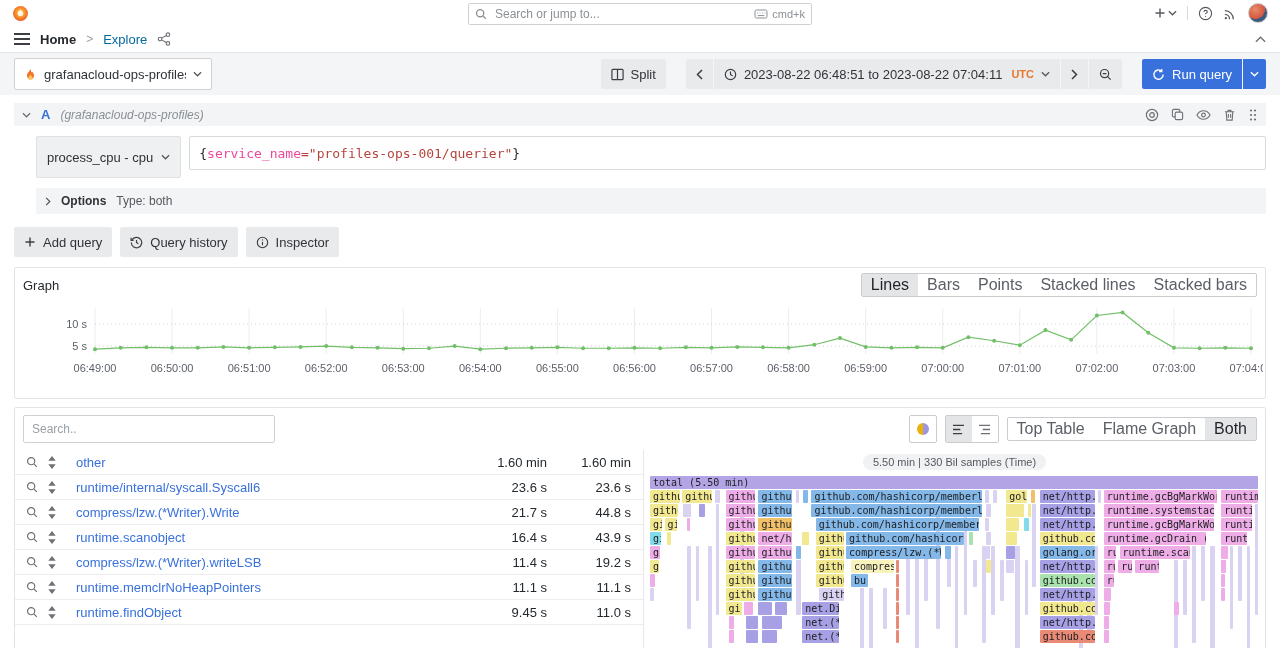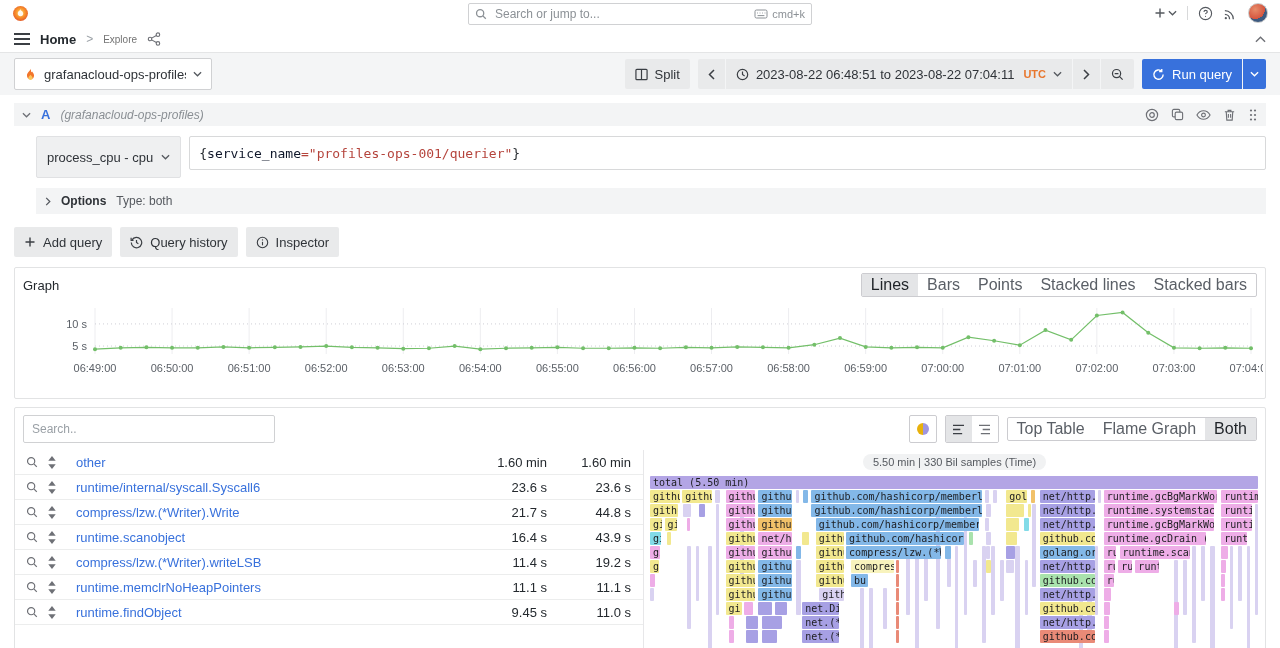--- a/index.html
+++ b/index.html
@@ -18,49 +18,49 @@
   .shortcut{display:flex;align-items:center;gap:4px;color:#8c9196;font-size:11px;}
   .nav-right{margin-left:auto;display:flex;align-items:center;gap:10px;}
   .nav-divider{width:1px;height:14px;background:#d8d9da;}
   .avatar{width:18px;height:18px;border-radius:50%;background:radial-gradient(circle at 35% 30%,#e88c6a 0%,#d4553f 55%,#3d5a80 56%,#3d5a80 100%);border:1px solid #c9c9c9;}
   .plusgrp{display:flex;align-items:center;gap:2px;color:#55595f;font-size:13px;}
 
   
   .crumbbar{height:26px;display:flex;align-items:center;gap:10px;padding:0 14px;background:#fff;border-bottom:1px solid #e4e5e6;}
   .crumb-home{font-size:13px;font-weight:700;color:#24292e;}
   .crumb-sep{color:#9aa0a6;font-size:12px;}
-  .crumb-page{font-size:10px;color:#737373;}
+  .crumb-page{font-size:13px;color:#0369a1;}
   .crumb-right{margin-left:auto;}
 
   
   .toolbar{height:42px;background:#f4f5f6;display:flex;align-items:center;padding:0 14px;gap:8px;}
   .ds-btn{height:30px;background:#fff;border:1px solid #d0d1d3;border-radius:2px;display:flex;align-items:center;gap:7px;padding:0 9px;font-size:13px;color:#2f3338;}
   .ds-label{max-width:142px;overflow:hidden;white-space:nowrap;}
-  .tb-right{margin-left:auto;display:flex;align-items:flex-end;gap:8px;}
+  .tb-right{margin-left:auto;display:flex;align-items:flex-end;gap:20px;}
   .btn{height:30px;background:#e9eaeb;border-radius:2px;display:flex;align-items:center;gap:7px;padding:0 10px;font-size:13px;color:#2f3338;white-space:nowrap;}
   .timegrp{display:flex;align-items:center;gap:1px;}
   .timegrp .btn{border-radius:0;}
   .timegrp .btn:first-child{border-radius:2px 0 0 2px;}
   .timegrp .btn:last-child{border-radius:0 2px 2px 0;}
   .utc{color:#e8772e;font-size:11px;font-weight:700;margin-left:2px;}
   .rq{display:flex;gap:1px;}
   .rq .btn{background:#3871dc;color:#fff;font-weight:500;}
   .rq .btn:first-child{border-radius:2px 0 0 2px;}
   .rq .btn:last-child{border-radius:0 2px 2px 0;padding:0 7px;}
 
   
   .query-card{margin:8px 14px 0;}
   .qrow-head{height:23px;background:#f3f4f5;display:flex;align-items:center;gap:10px;padding:0 8px;font-size:12px;}
   .qletter{color:#3871dc;font-weight:700;font-size:13px;}
   .qds{color:#8a8f94;font-style:italic;}
   .qhead-icons{margin-left:auto;display:flex;align-items:center;gap:12px;color:#7b8087;}
   .qbody{display:flex;gap:8px;padding:10px 0 10px 22px;background:#fff;}
   .ptype-btn{height:32px;background:#eff0f1;border:1px solid #e0e1e3;border-radius:2px;display:flex;align-items:center;gap:8px;padding:4px 10px;font-size:13px;font-weight:500;color:#2f3338;white-space:nowrap;}
   .qinput{flex:1;height:32px;border:1px solid #d8d9da;border-radius:2px;display:flex;align-items:center;padding:0 9px;font-family:"DejaVu Sans Mono",monospace;font-size:13px;background:#fff;}
-  .tok-brace{color:#24292e;} .tok-label{color:#0f172a;} .tok-val{color:#b5443c;}
+  .tok-brace{color:#24292e;} .tok-label{color:#ec4899;} .tok-val{color:#b5443c;}
   .opts-row{margin-left:22px;height:26px;background:#f3f4f5;display:flex;align-items:center;gap:10px;padding:0 9px;font-size:12px;}
   .opts-title{font-weight:700;color:#2f3338;}
   .opts-sub{color:#55595f;}
   .actions{display:flex;gap:8px;margin:13px 14px 0;}
 
   
   .panel{margin:10px 14px 0;border:1px solid #e2e3e4;border-radius:2px;background:#fff;}
   .panel-head{display:flex;align-items:center;padding:5px 8px;}
   .panel-title{font-size:13px;color:#24292e;}
   .radio{display:inline-flex;align-items:center;height:22px;border:1px solid #ccccd0;border-radius:2px;background:#fff;margin-left:auto;overflow:hidden;}

